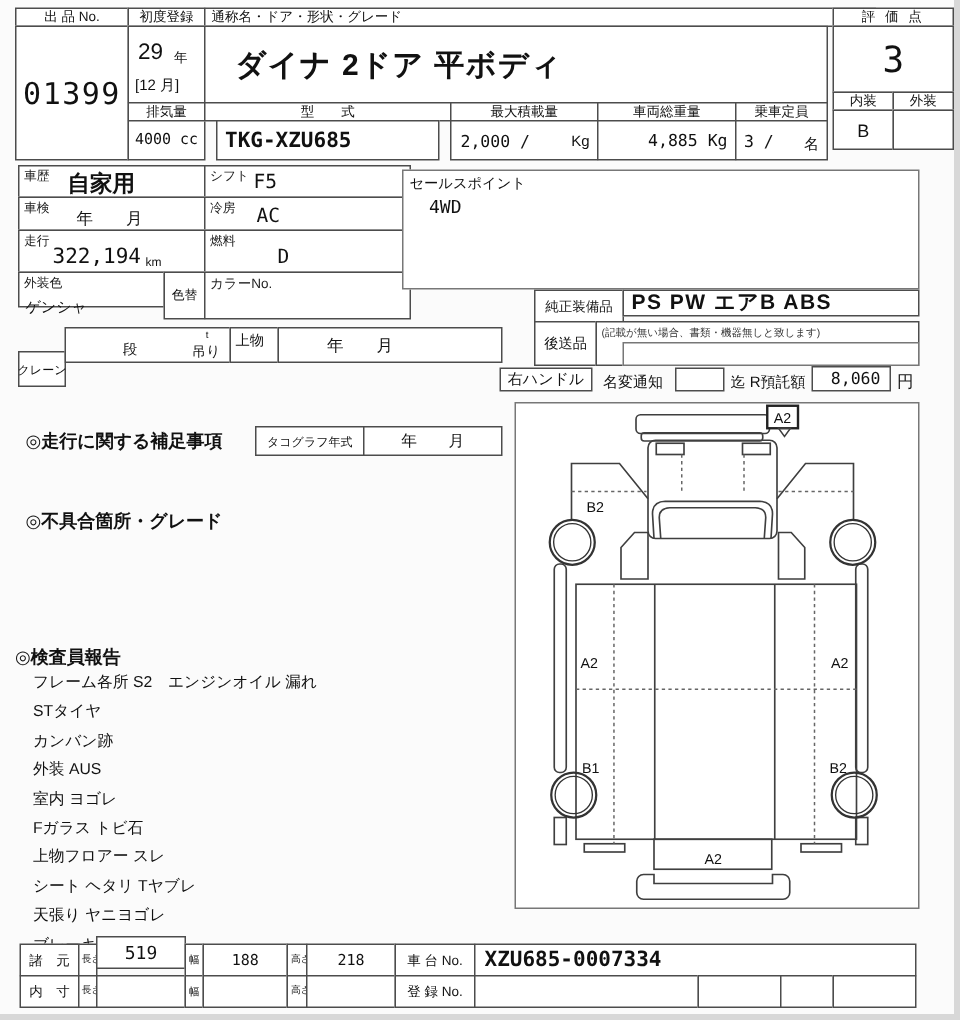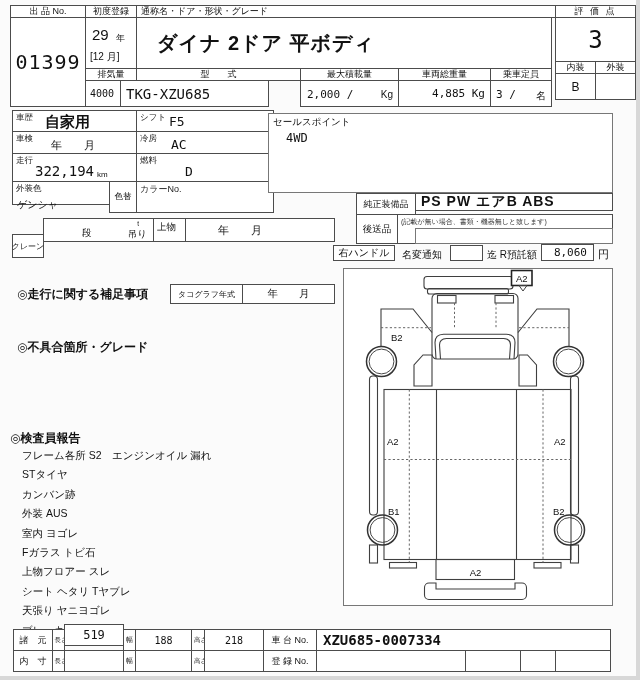--- a/index.html
+++ b/index.html
@@ -30,21 +30,21 @@
   <span class="x" style="left:4px;top:32px;font-size:10px">[12 月]</span>
 </div>
 
 <div class="c hdr" style="left:136px;top:5px;width:448px;height:13px;justify-content:flex-start;padding-left:4px">通称名・ドア・形状・グレード</div>
 <div class="c" style="left:136px;top:17px;width:416px;height:52px;justify-content:flex-start;padding-left:20px;font-size:20px;font-weight:bold;letter-spacing:1px">ダイナ 2ドア 平ボディ</div>
 
 <div class="c hdr" style="left:85px;top:68px;width:52px;height:13px">排気量</div>
 <div class="c mono" style="left:85px;top:80px;width:52px;height:27px;font-size:10px">4000 cc</div>
 
 <div class="c hdr" style="left:136px;top:68px;width:165px;height:13px">型　　式</div>
-<div class="c mono" style="left:120px;top:80px;width:149px;height:27px;justify-content:flex-start;padding-left:5px;font-size:14px;font-weight:normal">TKG-XZU685</div>
+<div class="c mono" style="left:144px;top:80px;width:149px;height:27px;justify-content:flex-start;padding-left:5px;font-size:14px;font-weight:bold">TKG-XZU685</div>
 
 <div class="c hdr" style="left:300px;top:68px;width:99px;height:13px">最大積載量</div>
 <div class="c rel" style="left:300px;top:80px;width:99px;height:27px">
   <span class="x mono" style="left:6px;top:7px;font-size:11px">2,000 /</span>
   <span class="x" style="right:5px;top:8px;font-size:10px">Kg</span>
 </div>
 
 <div class="c hdr" style="left:398px;top:68px;width:93px;height:13px">車両総重量</div>
 <div class="c mono" style="left:398px;top:80px;width:93px;height:27px;justify-content:flex-end;padding-right:5px;font-size:11px">4,885 Kg</div>
 

